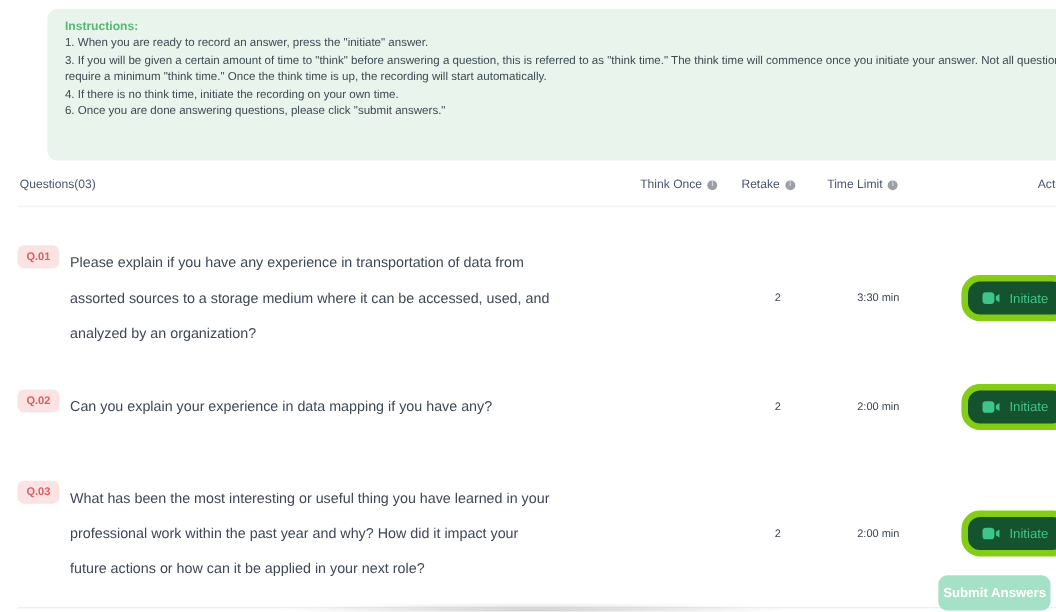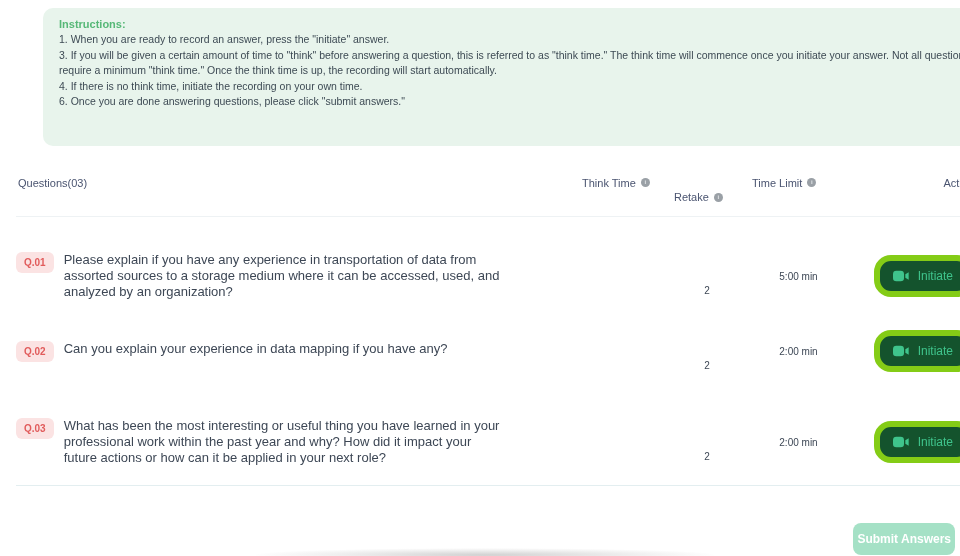--- a/index.html
+++ b/index.html
@@ -14,21 +14,21 @@
   }
   .instructions-title { color:#56b877; font-size:11px; font-weight:700; line-height:15px; }
   .instructions-list { list-style:none; }
   .instructions-list li { color:#3d4a54; font-size:10.5px; line-height:15.5px; }
 
   
   .table-wrap { position:absolute; left:16px; top:145px; width:960px; }
   .cols { display:flex; align-items:center; }
   .col-q { flex:1; min-width:0; }
   .col-think { width:88px; padding-left:8px; }
-  .col-retake { width:78px; padding-left:12px;margin-top:29px; }
+  .col-retake { width:78px; padding-left:12px; }
   .col-time { width:105px; padding-left:12px; }
   .col-action { width:129px; text-align:right; }
 
   .table-header { padding:17px 2px 13px 2px; border-bottom:1px solid #eef2f4; }
   .table-header .hcell { color:#4a5470; font-size:11px; display:flex; align-items:center; gap:5px; }
   .table-header .col-action { display:block; }
   .info-dot {
     display:inline-flex; width:9px; height:9px; border-radius:50%;
     background:#9aa0a6; color:#e3e6e9; font-size:6px; line-height:9px;
     align-items:center; justify-content:center; font-weight:700; flex:0 0 auto;
@@ -37,21 +37,21 @@
   .q-row { display:flex; align-items:center; padding-right:2px; }
   .q-row .cell-q { display:flex; align-items:flex-start; gap:10px; flex:1; min-width:0; }
   .q-row:nth-child(1) { margin-top:35px; margin-bottom:30px; }
   .q-row:nth-child(2) { margin-bottom:46px; }
   .q-row:nth-child(3) { margin-bottom:0; }
 
   .q-badge {
     background:#fbe3e3; color:#e15b5b; font-size:10px; font-weight:700;
     padding:5px 8px; border-radius:6px; flex:0 0 auto;
   }
-  .q-text { color:#3d4755; font-size:13px; line-height:16px; max-width:440px; }
+  .q-text { color:#3d4755; font-size:13px; line-height:32px; max-width:440px; }
   .cell-val { color:#3d4755; font-size:10px; text-align:center; padding-left:0; }
   .col-retake.cell-val, .col-time.cell-val { text-align:center; padding-left:12px; }
 
   .initiate-btn {
     display:inline-flex; align-items:center; gap:9px;
     background:#14532d; border:6px solid #84cc16; border-radius:17px;
     padding:8px 15px 8px 13px; cursor:pointer;
     color:#3fc48c; font-size:12px; font-family:"Liberation Sans", sans-serif;
   }
   .initiate-btn svg { display:block; }
@@ -85,21 +85,21 @@
       <li>4. If there is no think time, initiate the recording on your own time.</li>
       <li>6. Once you are done answering questions, please click "submit answers."</li>
     </ul>
   </div>
 
   <div class="table-wrap">
 
     <div class="cols table-header">
       <div class="hcell col-q">Questions(03)</div>
       <div class="hcell col-think">
-        <span>Think Time</span>
+        <span>Think Once</span>
         <span class="info-dot">i</span>
       </div>
       <div class="hcell col-retake">
         <span>Retake</span>
         <span class="info-dot">i</span>
       </div>
       <div class="hcell col-time">
         <span>Time Limit</span>
         <span class="info-dot">i</span>
       </div>
@@ -107,21 +107,21 @@
     </div>
 
     <div id="question-rows">
     <div class="cols q-row">
       <div class="cell-q col-q">
         <span class="q-badge">Q.01</span>
         <span class="q-text">Please explain if you have any experience in transportation of data from assorted sources to a storage medium where it can be accessed, used, and analyzed by an organization?</span>
       </div>
       <div class="cell-val col-think"></div>
       <div class="cell-val col-retake">2</div>
-      <div class="cell-val col-time">5:00 min</div>
+      <div class="cell-val col-time">3:30 min</div>
       <div class="col-action">
         <button class="initiate-btn">
           <span>
             <svg width="16" height="12" viewBox="0 0 24 17" fill="#3fc48c" xmlns="http://www.w3.org/2000/svg">
               <rect x="0" y="0.5" width="16.5" height="16" rx="5"></rect>
               <path d="M18.5 6 L23.5 3 V14 L18.5 11 Z"></path>
             </svg>
           </span>
           <span>Initiate</span>
         </button>

